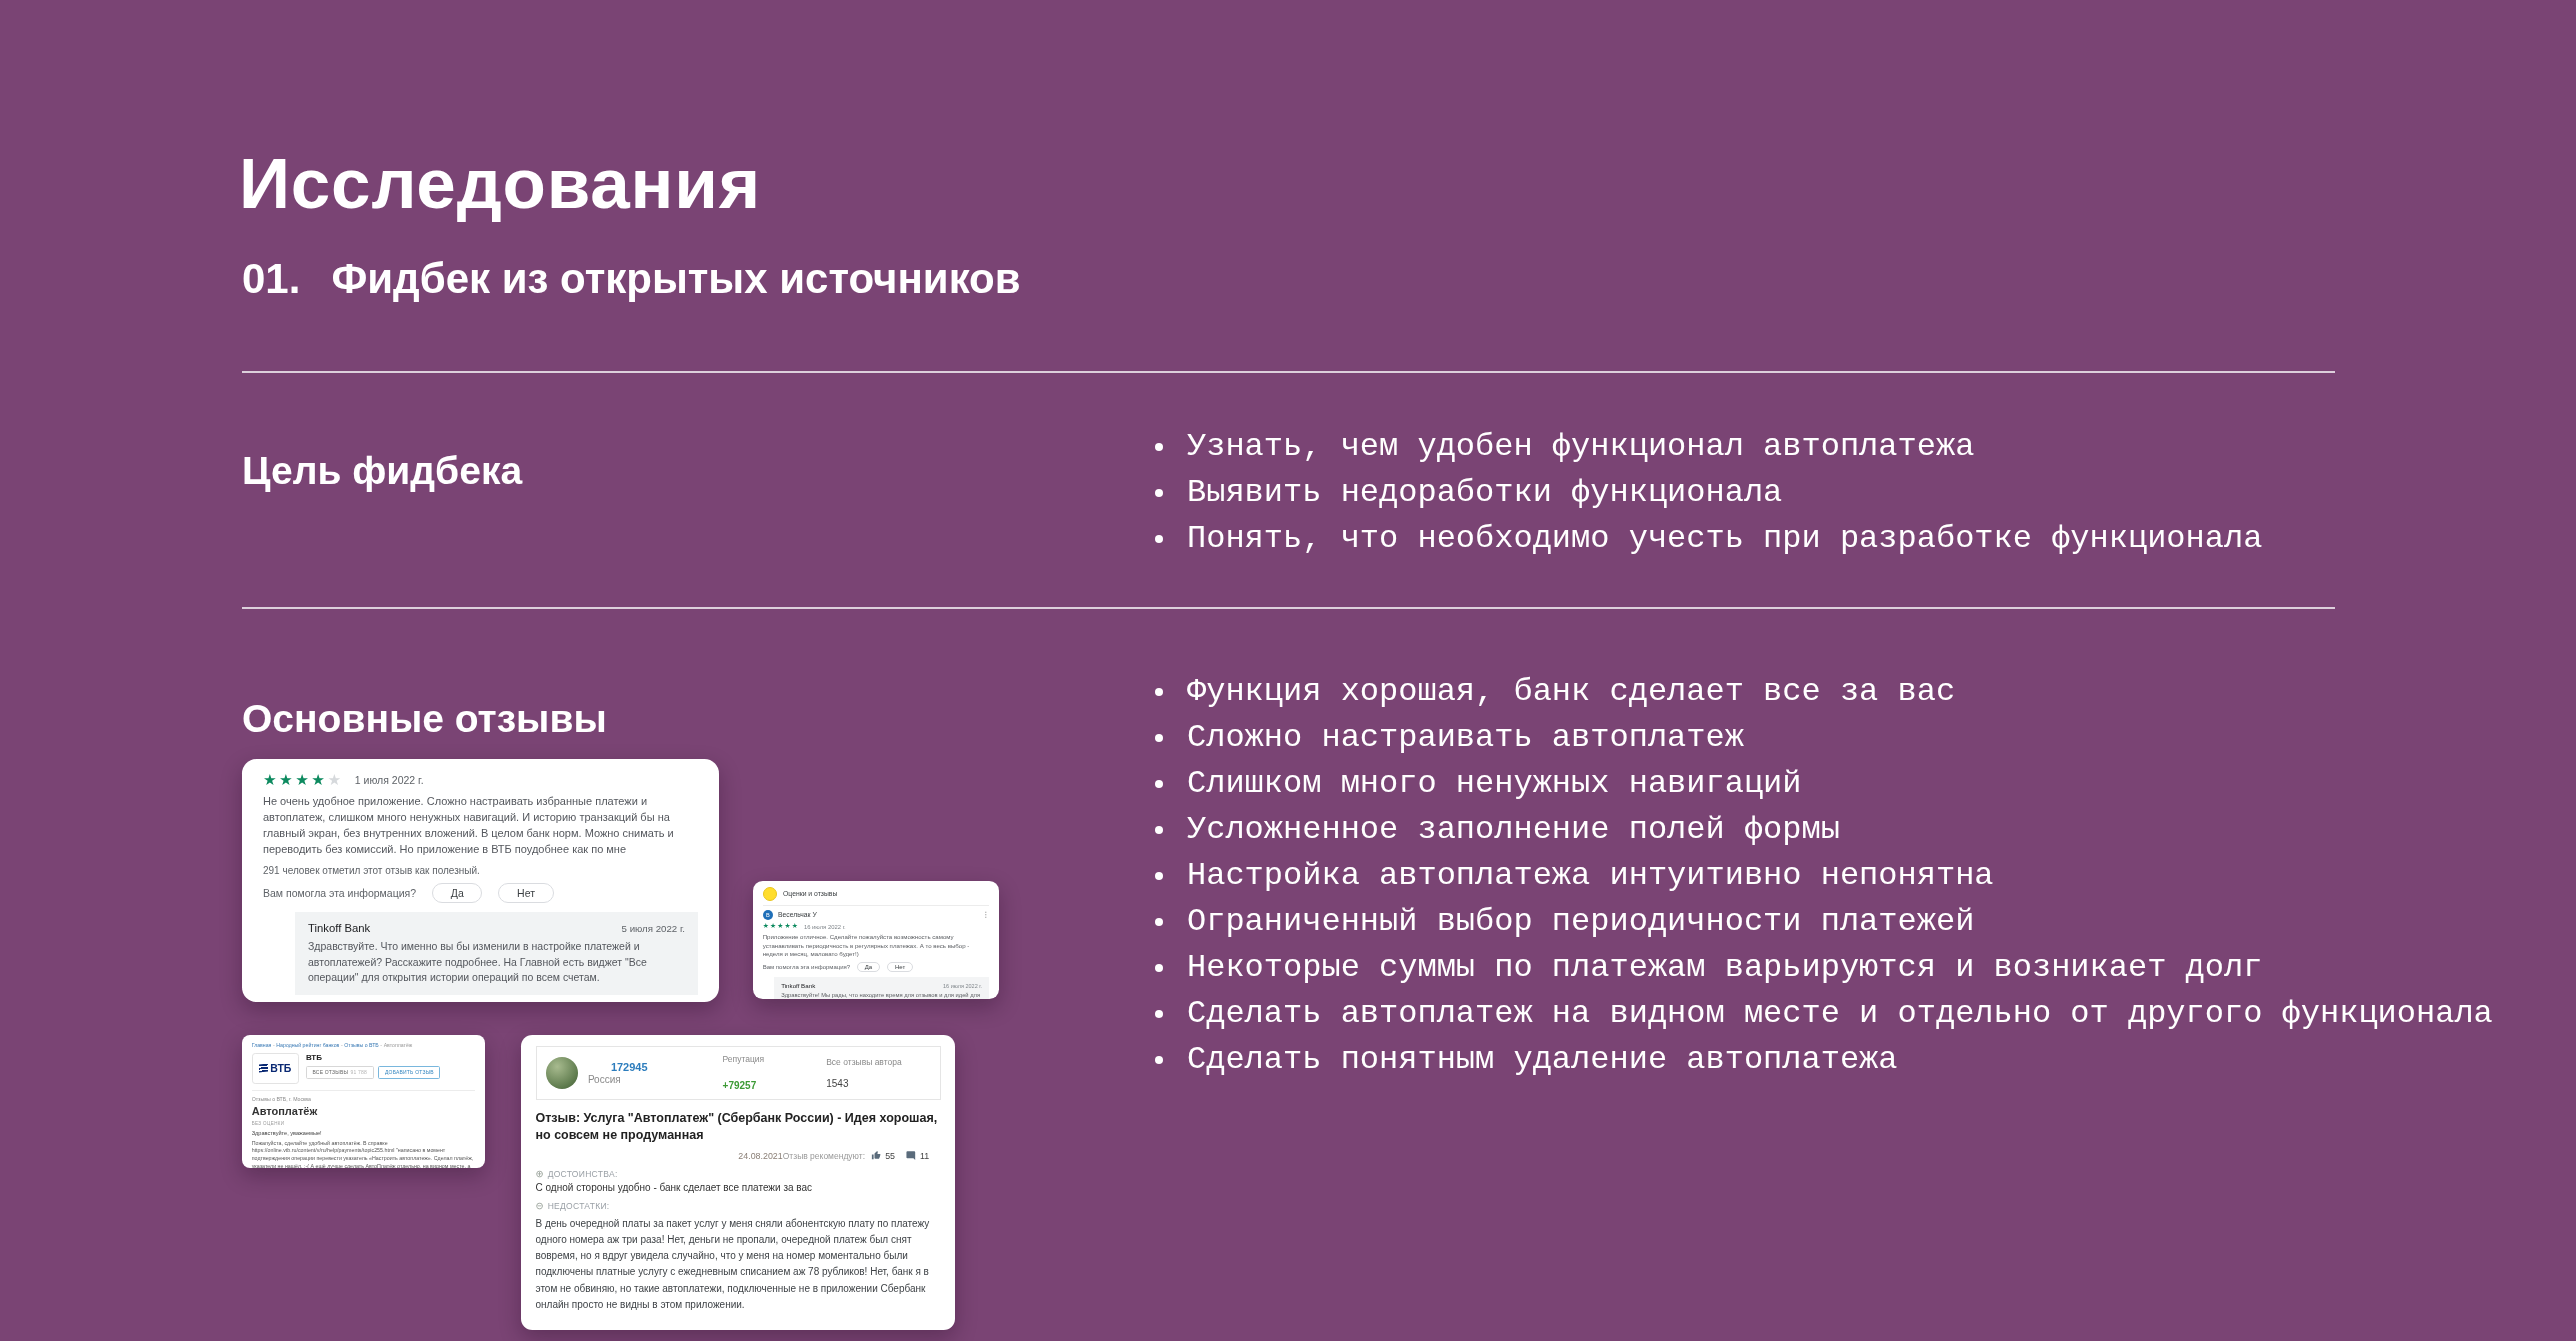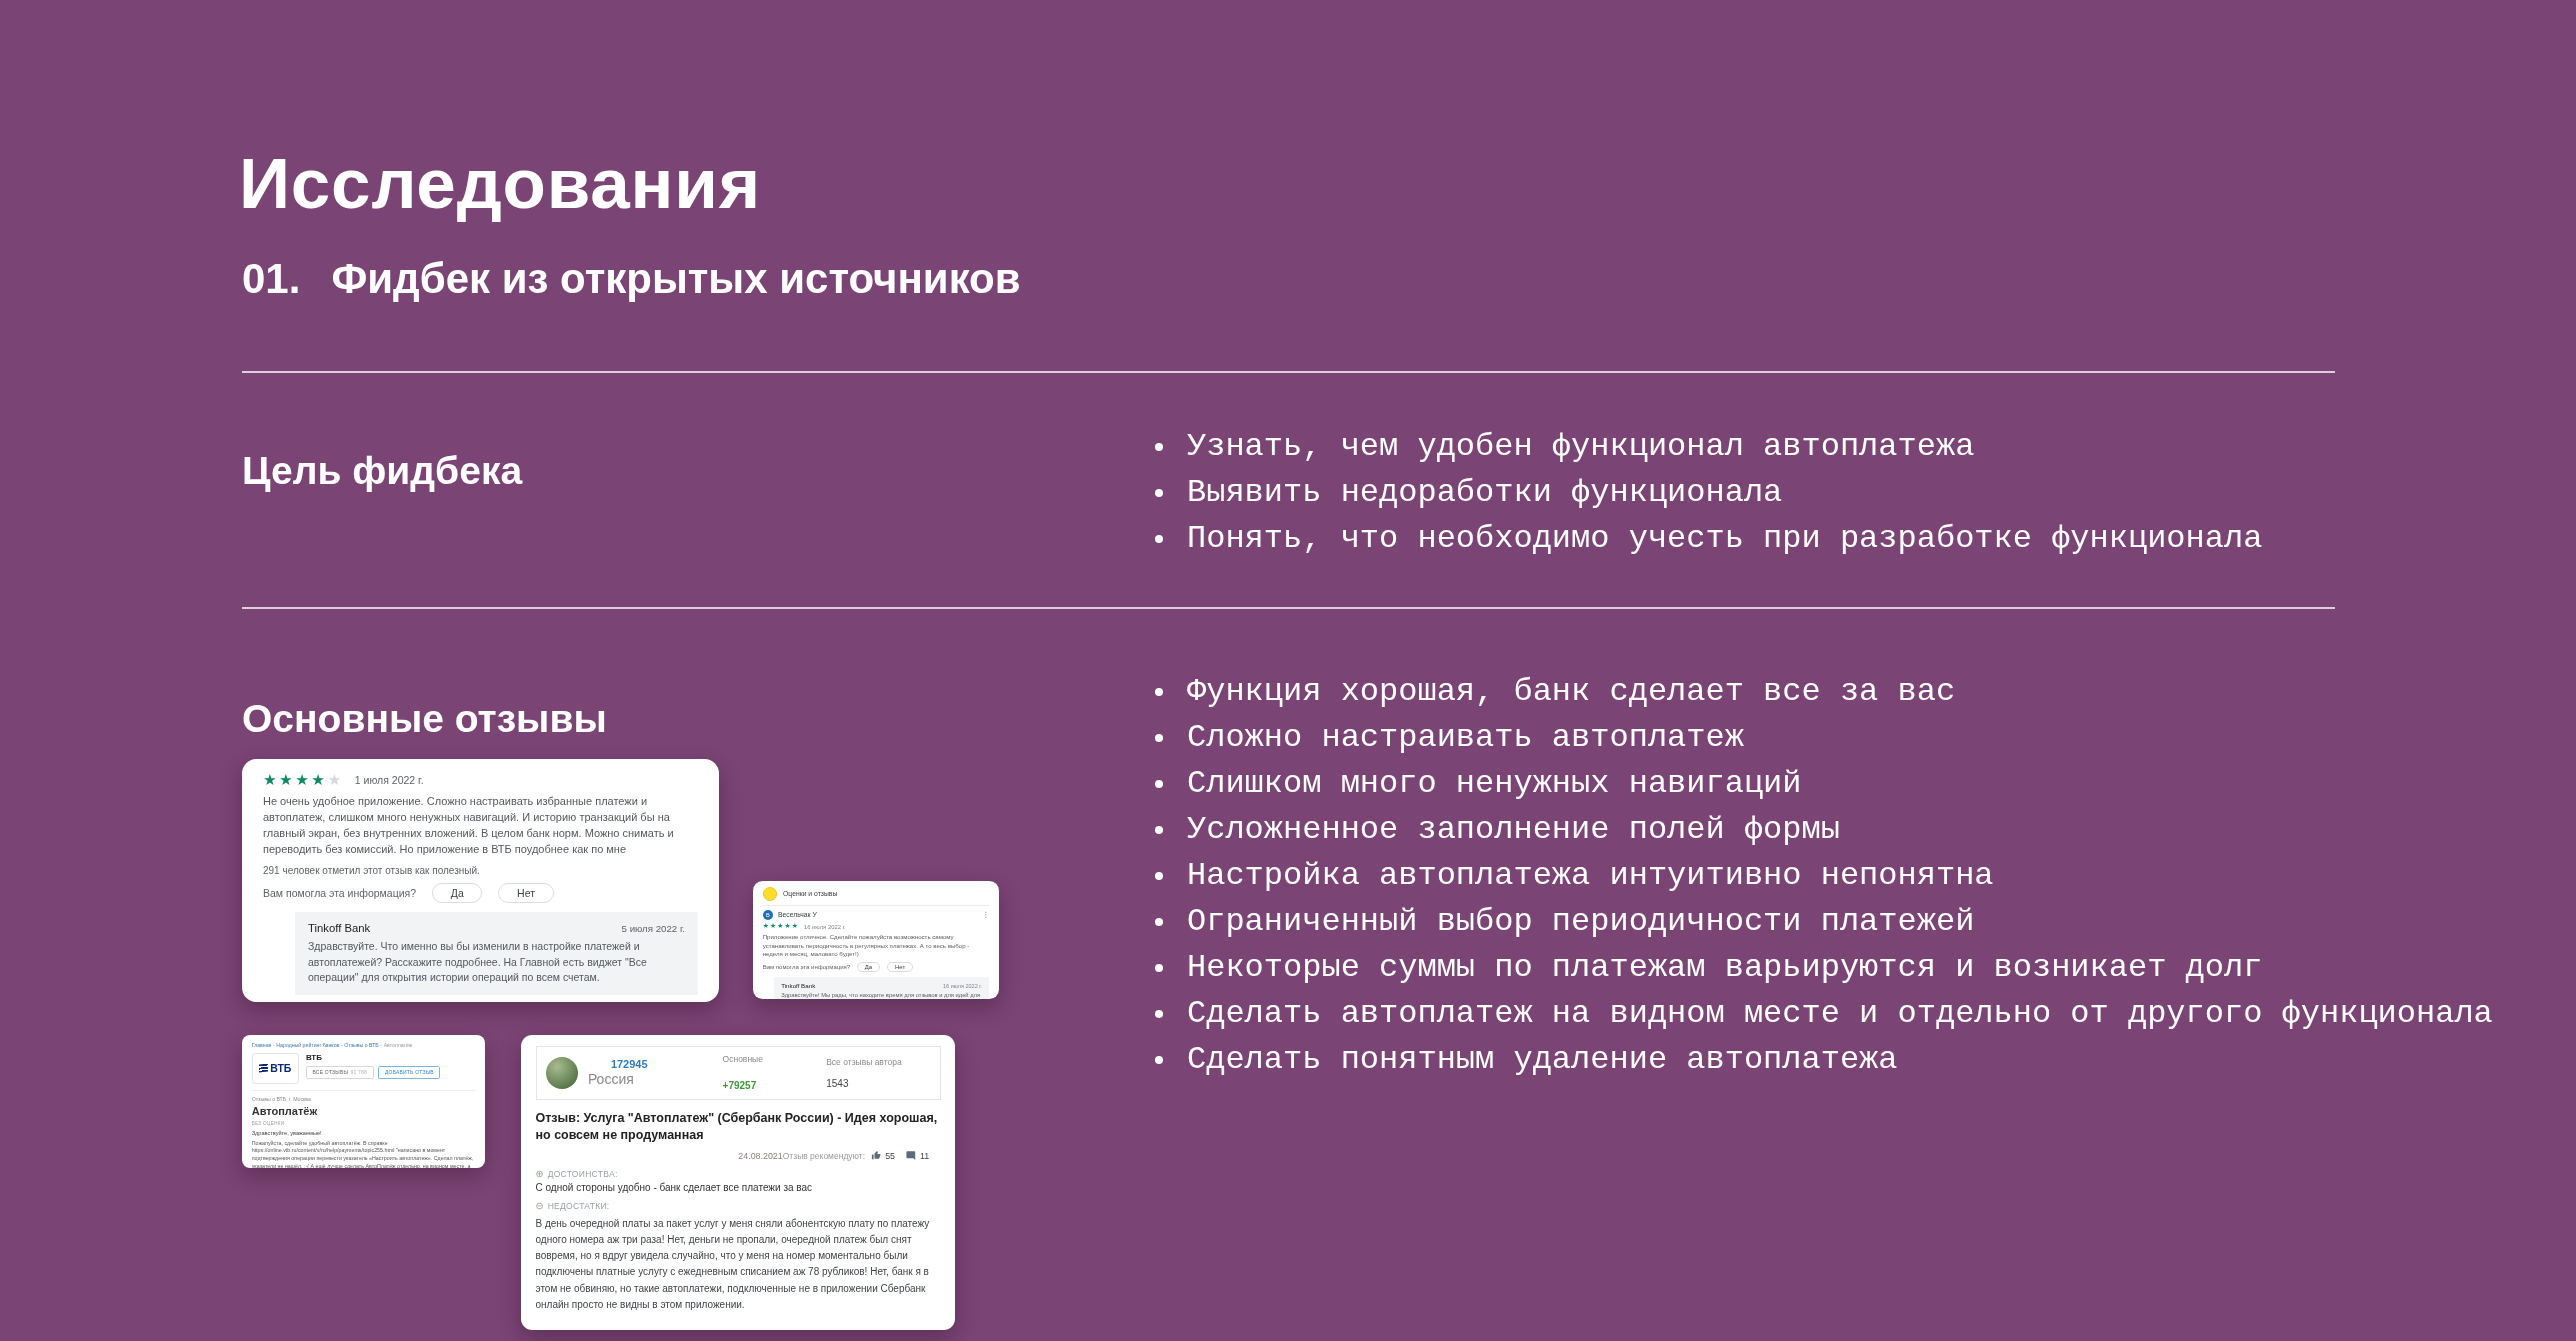--- a/index.html
+++ b/index.html
@@ -88,21 +88,21 @@
   .v-body{font-size:5.3px;color:#555;line-height:1.45;margin-top:3.2px;}
 
   
   #card4{left:521px;top:1035px;width:434px;height:295px;border-radius:11.3px;padding:11.3px 14.5px;overflow:hidden;}
   .o-headbox{border:0.8px solid #e5e5e5;padding:7.2px 9.7px;display:flex;align-items:center;}
   .o-avatar{width:32px;height:32px;border-radius:50%;background:radial-gradient(circle at 35% 30%,#a8bb8f,#5d7a4c 70%,#3f5a35);flex:none;}
   .o-col1{margin-left:9.7px;flex:1.3;}
   .o-col2{flex:1;}
   .o-col3{flex:1;}
   .o-user{font-size:11px;font-weight:bold;color:#2d7dbd;margin-left:23px;}
-  .o-country{font-size:14px;color:#8a8a8a;margin-top:1px;}
+  .o-country{font-size:10px;color:#8a8a8a;margin-top:1px;}
   .o-label{font-size:8.5px;color:#8a8a8a;}
   .o-rep{font-size:10px;font-weight:bold;color:#3c9a35;margin-top:16px;}
   .o-revcount{font-size:10px;color:#444;margin-top:11px;}
   .o-title{margin-top:10.5px;font-size:12.5px;font-weight:bold;color:#222;line-height:1.35;}
   .o-metarow{display:flex;align-items:center;margin-top:6.4px;text-align:right;}
   .o-date{font-size:8.9px;color:#8a7f76;flex:1;}
   .o-reclabel{font-size:8.5px;color:#999;margin-right:6.4px;}
   .o-ico{width:10.5px;height:10.5px;fill:#5a6b7b;margin-right:3.2px;}
   .o-num{font-size:8.9px;color:#444;margin-right:11.3px;}
   .o-plabel-row{display:flex;align-items:center;margin-top:8px;gap:4px;}
@@ -230,21 +230,21 @@
   </div>
 
   <div class="card" id="card4">
     <div class="o-headbox">
       <div class="o-avatar"></div>
       <div class="o-col1">
         <div class="o-user">172945</div>
         <div class="o-country">Россия</div>
       </div>
       <div class="o-col2">
-        <div class="o-label">Основные</div>
+        <div class="o-label">Репутация</div>
         <div class="o-rep">+79257</div>
       </div>
       <div class="o-col3">
         <div class="o-label">Все отзывы автора</div>
         <div class="o-revcount">1543</div>
       </div>
     </div>
     <div class="o-title">Отзыв: Услуга "Автоплатеж" (Сбербанк России) - Идея хорошая, но совсем не продуманная</div>
     <div class="o-metarow">
       <span class="o-date">24.08.2021</span>

